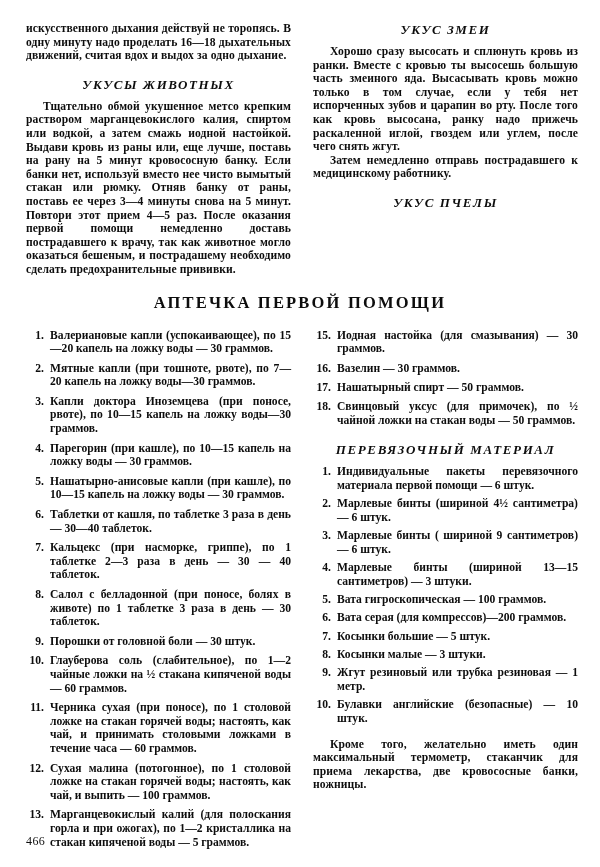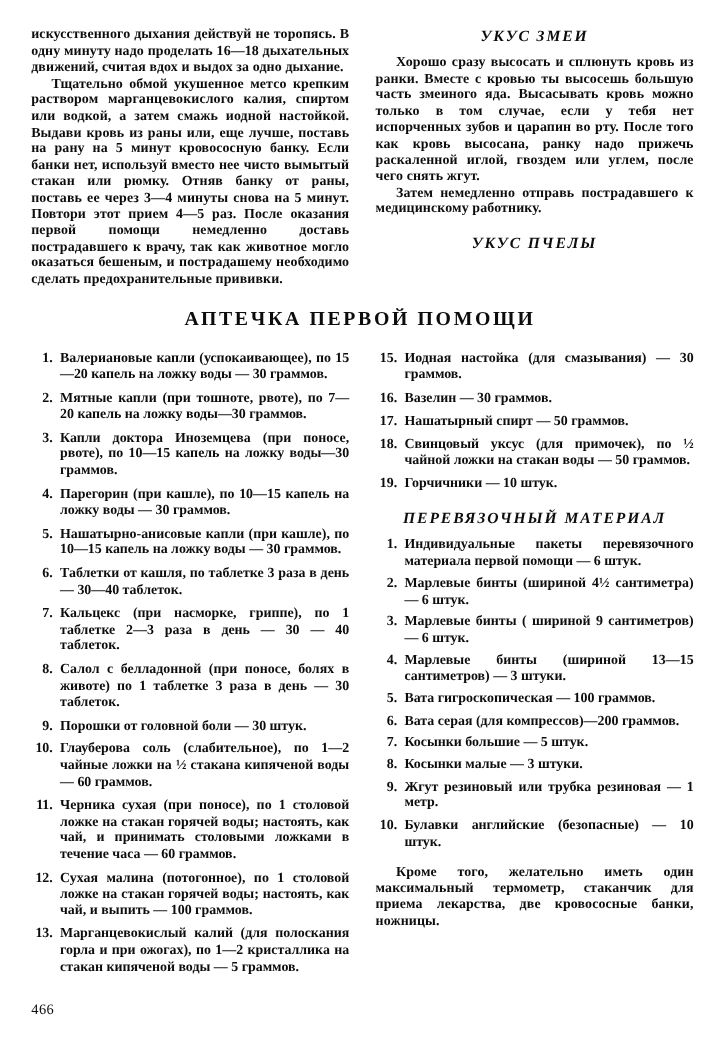--- a/index.html
+++ b/index.html
@@ -107,20 +107,21 @@
 <body>
 
 <div class="page">
 
   <div class="cols">
 
     <div class="col">
 
       <p class="body">искусственного дыхания действуй не торопясь. В одну минуту надо проделать 16—18 дыхательных движений, считая вдох и выдох за одно дыхание.</p>
 
+      <h2 class="section">УКУСЫ ЖИВОТНЫХ</h2>
 
       <p class="body indent">Тщательно обмой укушенное метсо крепким раствором марганцевокислого калия, спиртом или водкой, а затем смажь иодной настойкой. Выдави кровь из раны или, еще лучше, поставь на рану на 5 минут кровососную банку. Если банки нет, используй вместо нее чисто вымытый стакан или рюмку. Отняв банку от раны, поставь ее через 3—4 минуты снова на 5 минут. Повтори этот прием 4—5 раз. После оказания первой помощи немедленно доставь пострадавшего к врачу, так как животное могло оказаться бешеным, и пострадашему необходимо сделать предохранительные прививки.</p>
     </div>
 
     <div class="col">
 
       <h2 class="section" style="margin-top:0;">УКУС ЗМЕИ</h2>
 
 
       <p class="body indent">Хорошо сразу высосать и сплюнуть кровь из ранки. Вместе с кровью ты высосешь большую часть змеиного яда. Высасывать кровь можно только в том случае, если у тебя нет испорченных зубов и царапин во рту. После того как кровь высосана, ранку надо прижечь раскаленной иглой, гвоздем или углем, после чего снять жгут.</p>
@@ -206,24 +207,20 @@
             <span class="txt">Вазелин — 30 граммов.</span>
           </li>
           <li>
             <span class="num">17.</span>
             <span class="txt">Нашатырный спирт — 50 граммов.</span>
           </li>
           <li>
             <span class="num">18.</span>
             <span class="txt">Свинцовый уксус (для примочек), по ½ чайной ложки на стакан воды — 50 граммов.</span>
           </li>
-          <li>
-            <span class="num">19.</span>
-            <span class="txt">Горчичники — 10 штук.</span>
-          </li>
         </ol>
 
       <h2 class="section">ПЕРЕВЯЗОЧНЫЙ МАТЕРИАЛ</h2>
 
       <ol class="kit tight" id="dressing-list">
           <li>
             <span class="num">1.</span>
             <span class="txt">Индивидуальные пакеты перевязочного материала первой помощи — 6 штук.</span>
           </li>
           <li>

